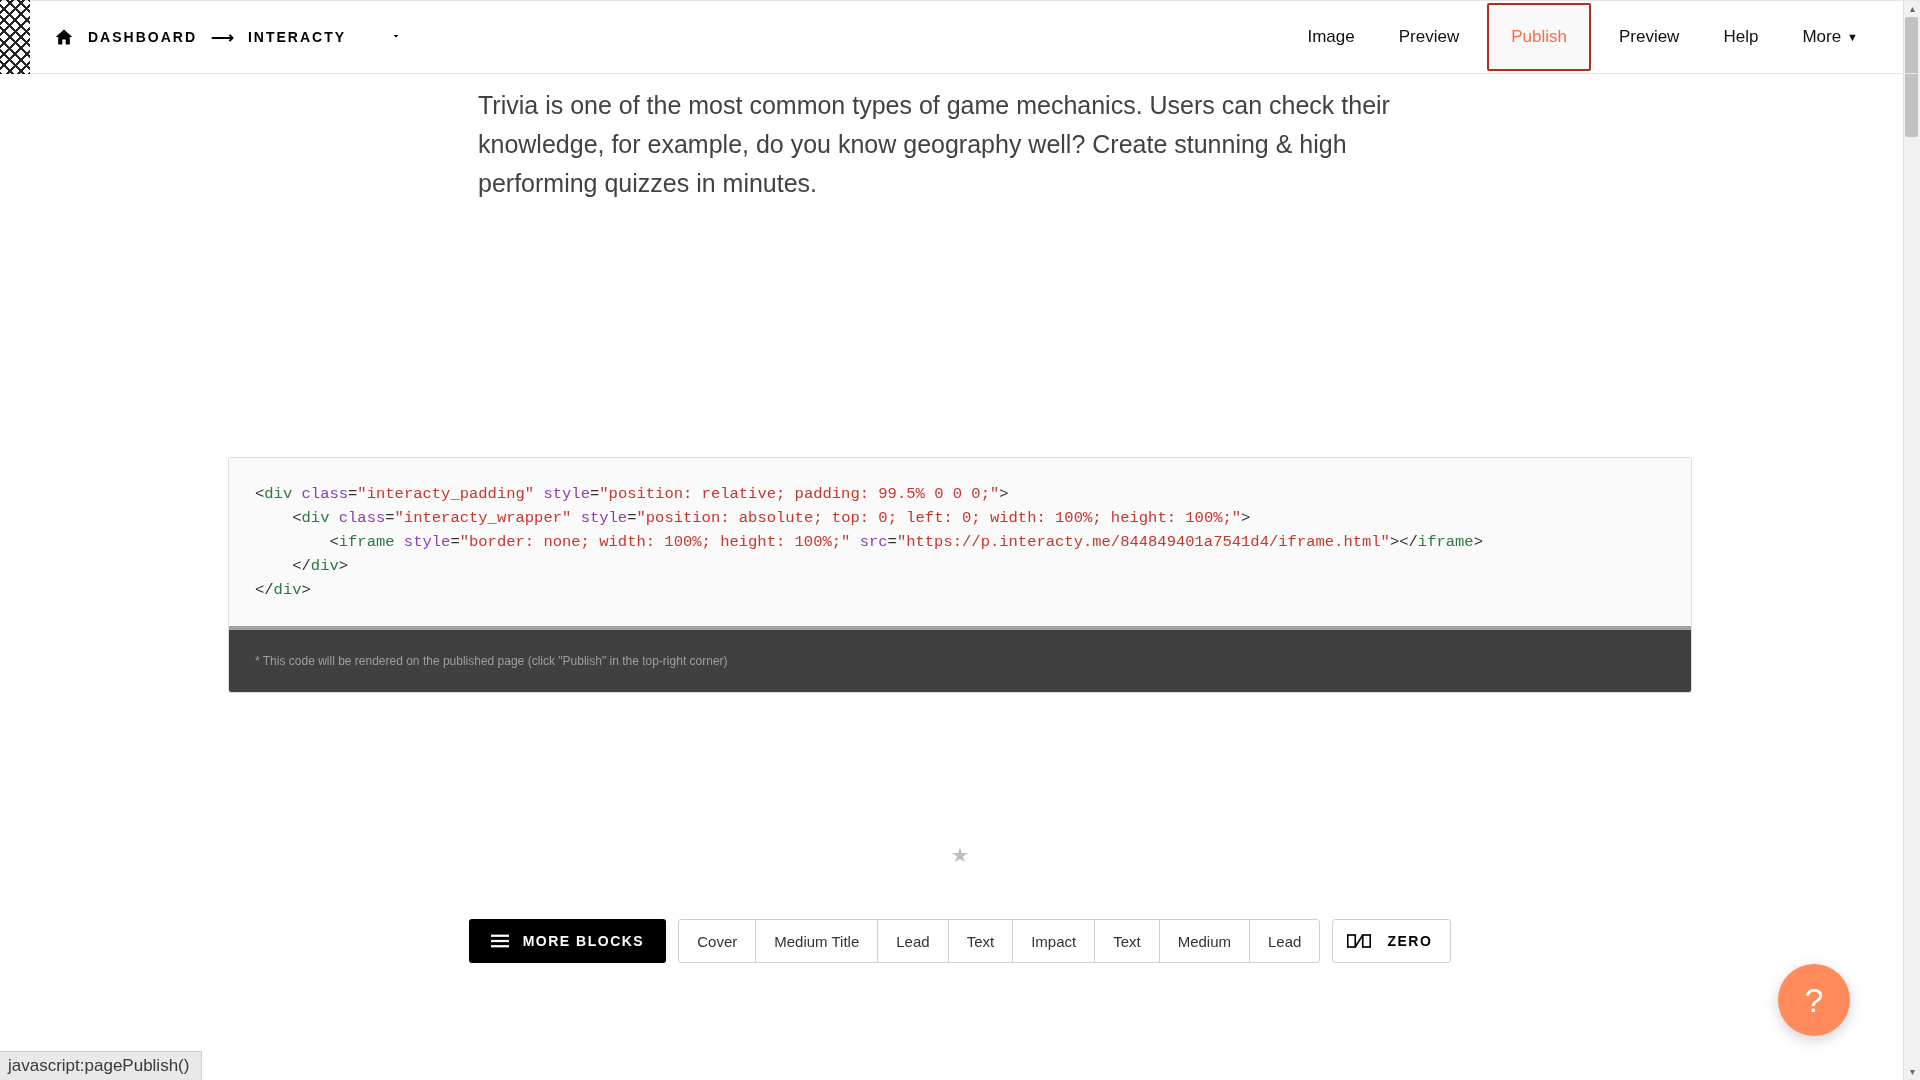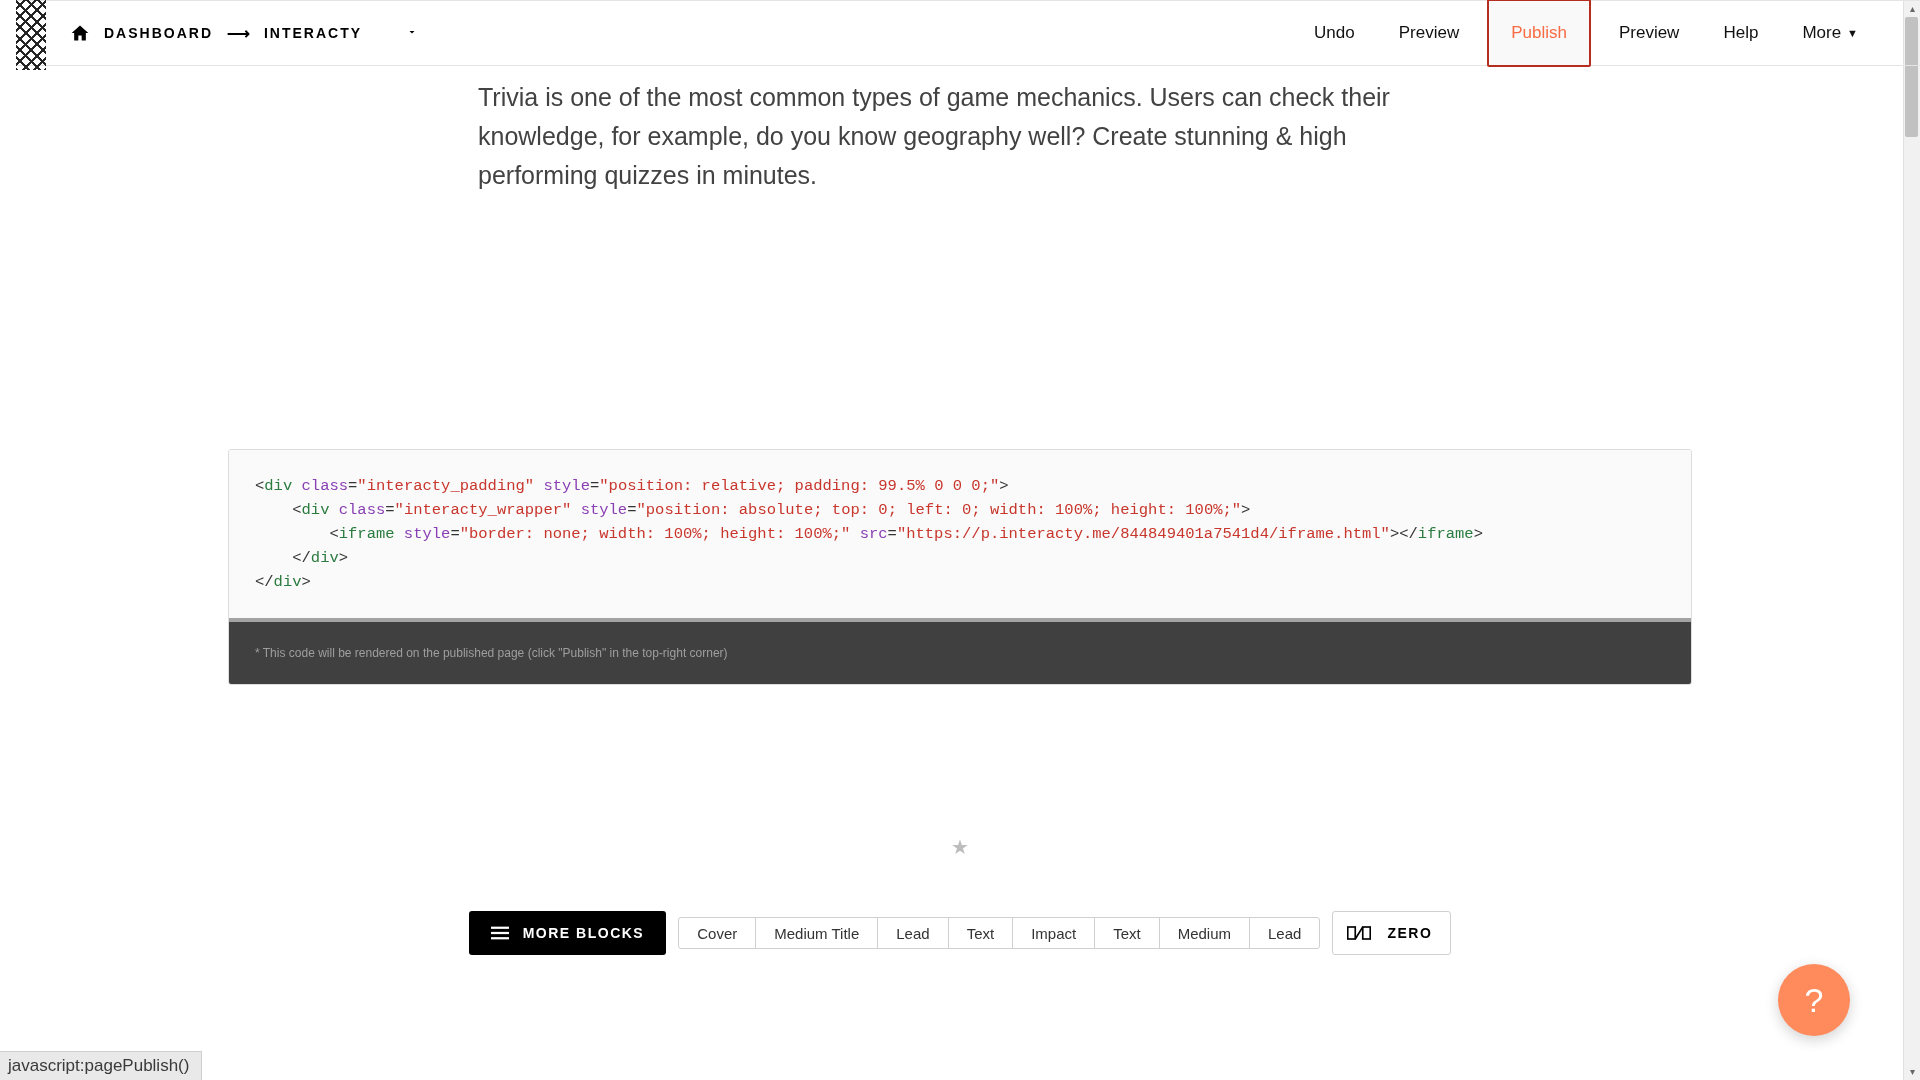--- a/index.html
+++ b/index.html
@@ -39,29 +39,28 @@
   right:2px;
   top:17px;
   width:13px;
   height:120px;
   background:#c1c1c1;
   border-radius:2px;
 }
 
 
 .topbar {
-  height: 66px;
+  height: 74px;
   border-top: 1px solid #e5e5e5;
   border-bottom: 1px solid #e5e5e5;
   display:flex;
   align-items:center;
   padding-left: 0;
   padding-right: 40px;
   position:relative;
-  margin-left:16px;
 }
 .logo {
   width: 30px;
   height: 74px;
   background-image:
     repeating-linear-gradient(135deg,#000 0 2px,transparent 2px 8px),
     repeating-linear-gradient(45deg,#000 0 2px,transparent 2px 8px);
   background-blend-mode: multiply;
   opacity:0.85;
 }
@@ -177,21 +176,21 @@
   letter-spacing:1.5px;
   font-weight:700;
   cursor:pointer;
 }
 .hamburger-icon svg { width:18px; height:14px; display:block;}
 .block-group {
   display:flex;
   border:1px solid #d0d0d0;
   border-radius:3px;
   overflow:hidden;
-  height:32px;
+  height:44px;
 }
 .block-item {
   padding:0 18px;
   display:flex;
   align-items:center;
   font-size:15px;
   color:#333;
   border-right:1px solid #d0d0d0;
   cursor:pointer;
 }
@@ -263,21 +262,21 @@
     <span>DASHBOARD</span>
     <span class="bc-arrow">⟶</span>
     <span>INTERACTY</span>
     <span class="bc-caret">
       <svg viewBox="0 0 24 24" fill="#000">
           <path d="M7 10l5 5 5-5z"></path>
         </svg>
     </span>
   </div>
   <div class="topbar-right">
-    <div class="tb-btn">Undo</div>
+    <div class="tb-btn">Image</div>
     <div class="tb-btn">Preview</div>
     <div class="tb-btn publish">Publish</div>
     <div class="tb-btn">Preview</div>
     <div class="tb-btn">Help</div>
     <div class="tb-btn">
       <span>More</span>
       <span class="more-caret">▼</span>
     </div>
   </div>
 </div>

